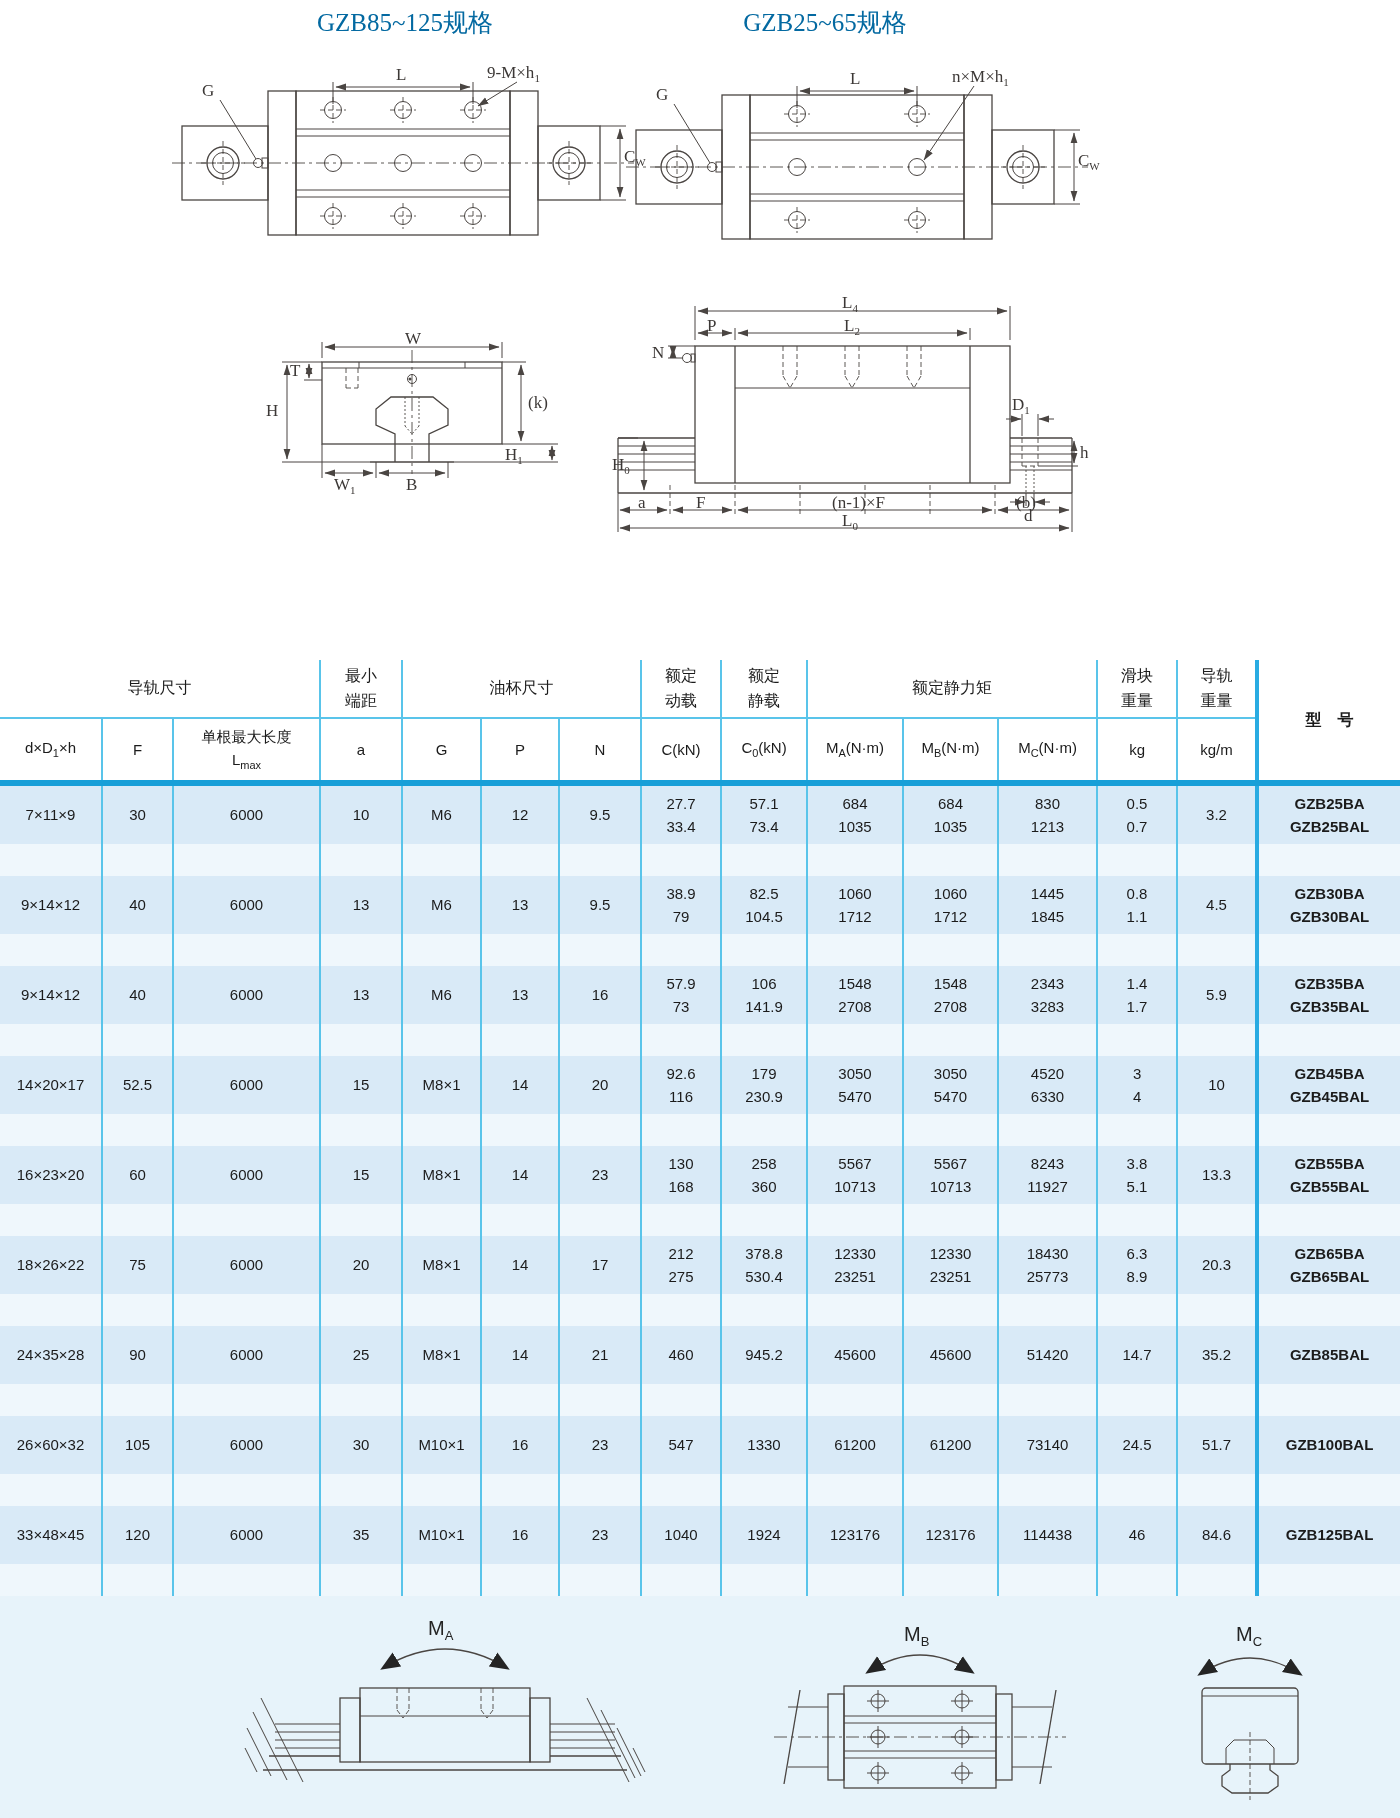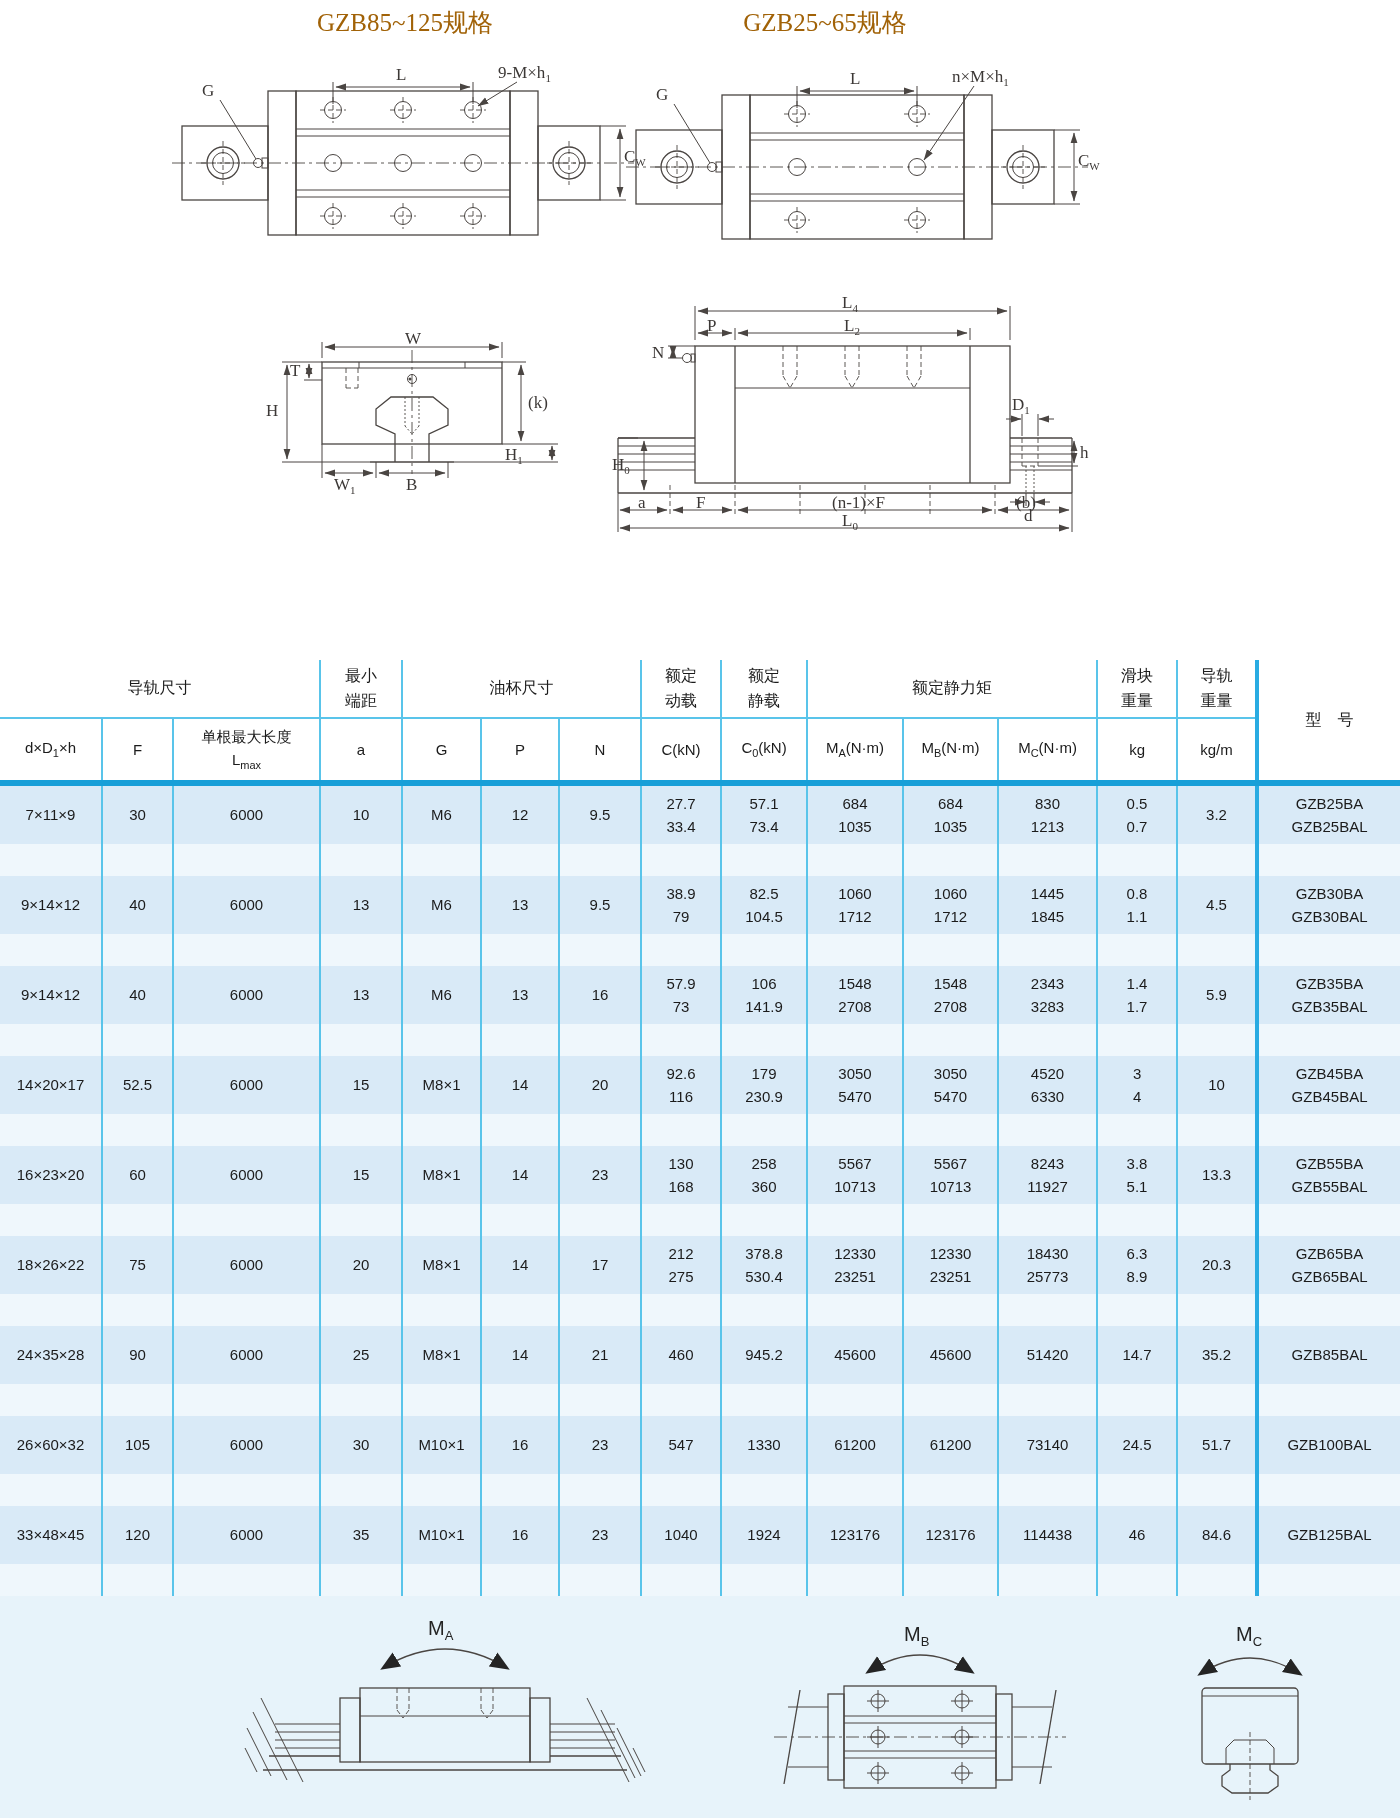--- a/index.html
+++ b/index.html
@@ -1,21 +1,21 @@
 <!DOCTYPE html>
 <html><head>
 <meta charset="utf-8">
 <style>
   * { margin:0; padding:0; box-sizing:border-box; }
   html,body { background:#ffffff; }
   body { width:1400px; height:1818px; position:relative; overflow:hidden;
          font-family:"Liberation Sans", sans-serif; color:#1b1b1b; }
 
   .title { position:absolute; text-align:center; font-family:"Liberation Serif", serif;
-           font-size:25px; color:#a16207; }
+           font-size:25px; color:#0369a1; }
 
   .drawing { position:absolute; }
   .drawing svg { position:absolute; left:0; top:0; overflow:visible; }
   .dlabel { position:absolute; font-family:"Liberation Serif", serif; font-size:17px;
             color:#3c3836; white-space:nowrap; line-height:1; }
   .dlabel sub { font-size:11px; }
   .mlabel { position:absolute; font-size:20px; color:#242424; line-height:1; }
   .mlabel sub { font-size:13px; }
 
   
@@ -26,21 +26,21 @@
   .dash { stroke:#4a4542; fill:none; stroke-width:0.9; stroke-dasharray:5 3; }
   .dot  { stroke:#4a4542; fill:none; stroke-width:0.9; stroke-dasharray:2 2; }
 
   
   table.spec { position:absolute; left:0; top:660px; width:1400px;
                border-collapse:collapse; table-layout:fixed; font-size:15px; }
   table.spec th, table.spec td { text-align:center; vertical-align:middle; padding:0;
                font-weight:normal; white-space:pre-line; line-height:1.55;
                border-left:2px solid #59c4ea; }
   table.spec tr > *:first-child { border-left:none; }
-  table.spec .model { border-left:4px solid #29abe2; }
+  table.spec .model { border-left:4px solid #29abe2;font-weight:bold; }
   table.spec thead tr.grow th { height:58px; font-size:16px; border-bottom:2px solid #59c4ea; }
   table.spec thead tr.grow th.model { border-bottom:none; font-size:16px; }
   table.spec thead tr.srow th { height:62px; font-size:15px; }
   table.spec tr.thick td { height:6px; background:#189fd8; border:none; }
   table.spec tbody tr.drow td { height:58px; background:#d9eaf7; }
   table.spec tbody tr.sprow td { height:32px; background:#eff7fc; }
   table.spec sub { font-size:11px; }
 
   .bottom-band { position:absolute; left:0; top:1596px; width:1400px; height:222px;
                  background:#e7f3fa; }
@@ -111,21 +111,21 @@
     <line class="s thin" x1="165" y1="38" x2="165" y2="16"></line>
       <line class="s thin" x1="305" y1="38" x2="305" y2="16"></line>
     <line class="dim s" x1="168" y1="21" x2="302" y2="21" marker-start="url(#arr)" marker-end="url(#arr)"></line>
     <line class="s thin" x1="349" y1="16" x2="310" y2="40" marker-end="url(#arr)"></line>
     <line class="s thin" x1="432" y1="60" x2="458" y2="60"></line>
       <line class="s thin" x1="432" y1="134" x2="458" y2="134"></line>
     <line class="dim s" x1="452" y1="63" x2="452" y2="131" marker-start="url(#arr)" marker-end="url(#arr)"></line>
   </svg>
   <span class="dlabel" style="left:34px; top:16px;">G</span>
   <span class="dlabel" style="left:228px; top:0px;">L</span>
-  <span class="dlabel" style="left:330px; top:-2px;text-align:center;">9-M×h<sub>1</sub></span>
+  <span class="dlabel" style="left:319px; top:-2px;text-align:center;">9-M×h<sub>1</sub></span>
   <span class="dlabel" style="left:456px; top:82px;">C<sub>W</sub></span>
 </div>
 
 <div class="drawing" style="left:622px; top:70px; width:470px; height:190px;">
   <svg width="470" height="190" viewBox="0 0 470 190">
     <line class="cl" x1="4" y1="97" x2="466" y2="97"></line>
     <rect class="s" x="14" y="60" width="86" height="74"></rect>
     <rect class="s" x="370" y="60" width="62" height="74"></rect>
     <circle class="s" cx="55" cy="97" r="16"></circle>
       <circle class="s thin" cx="55" cy="97" r="10.5"></circle>

